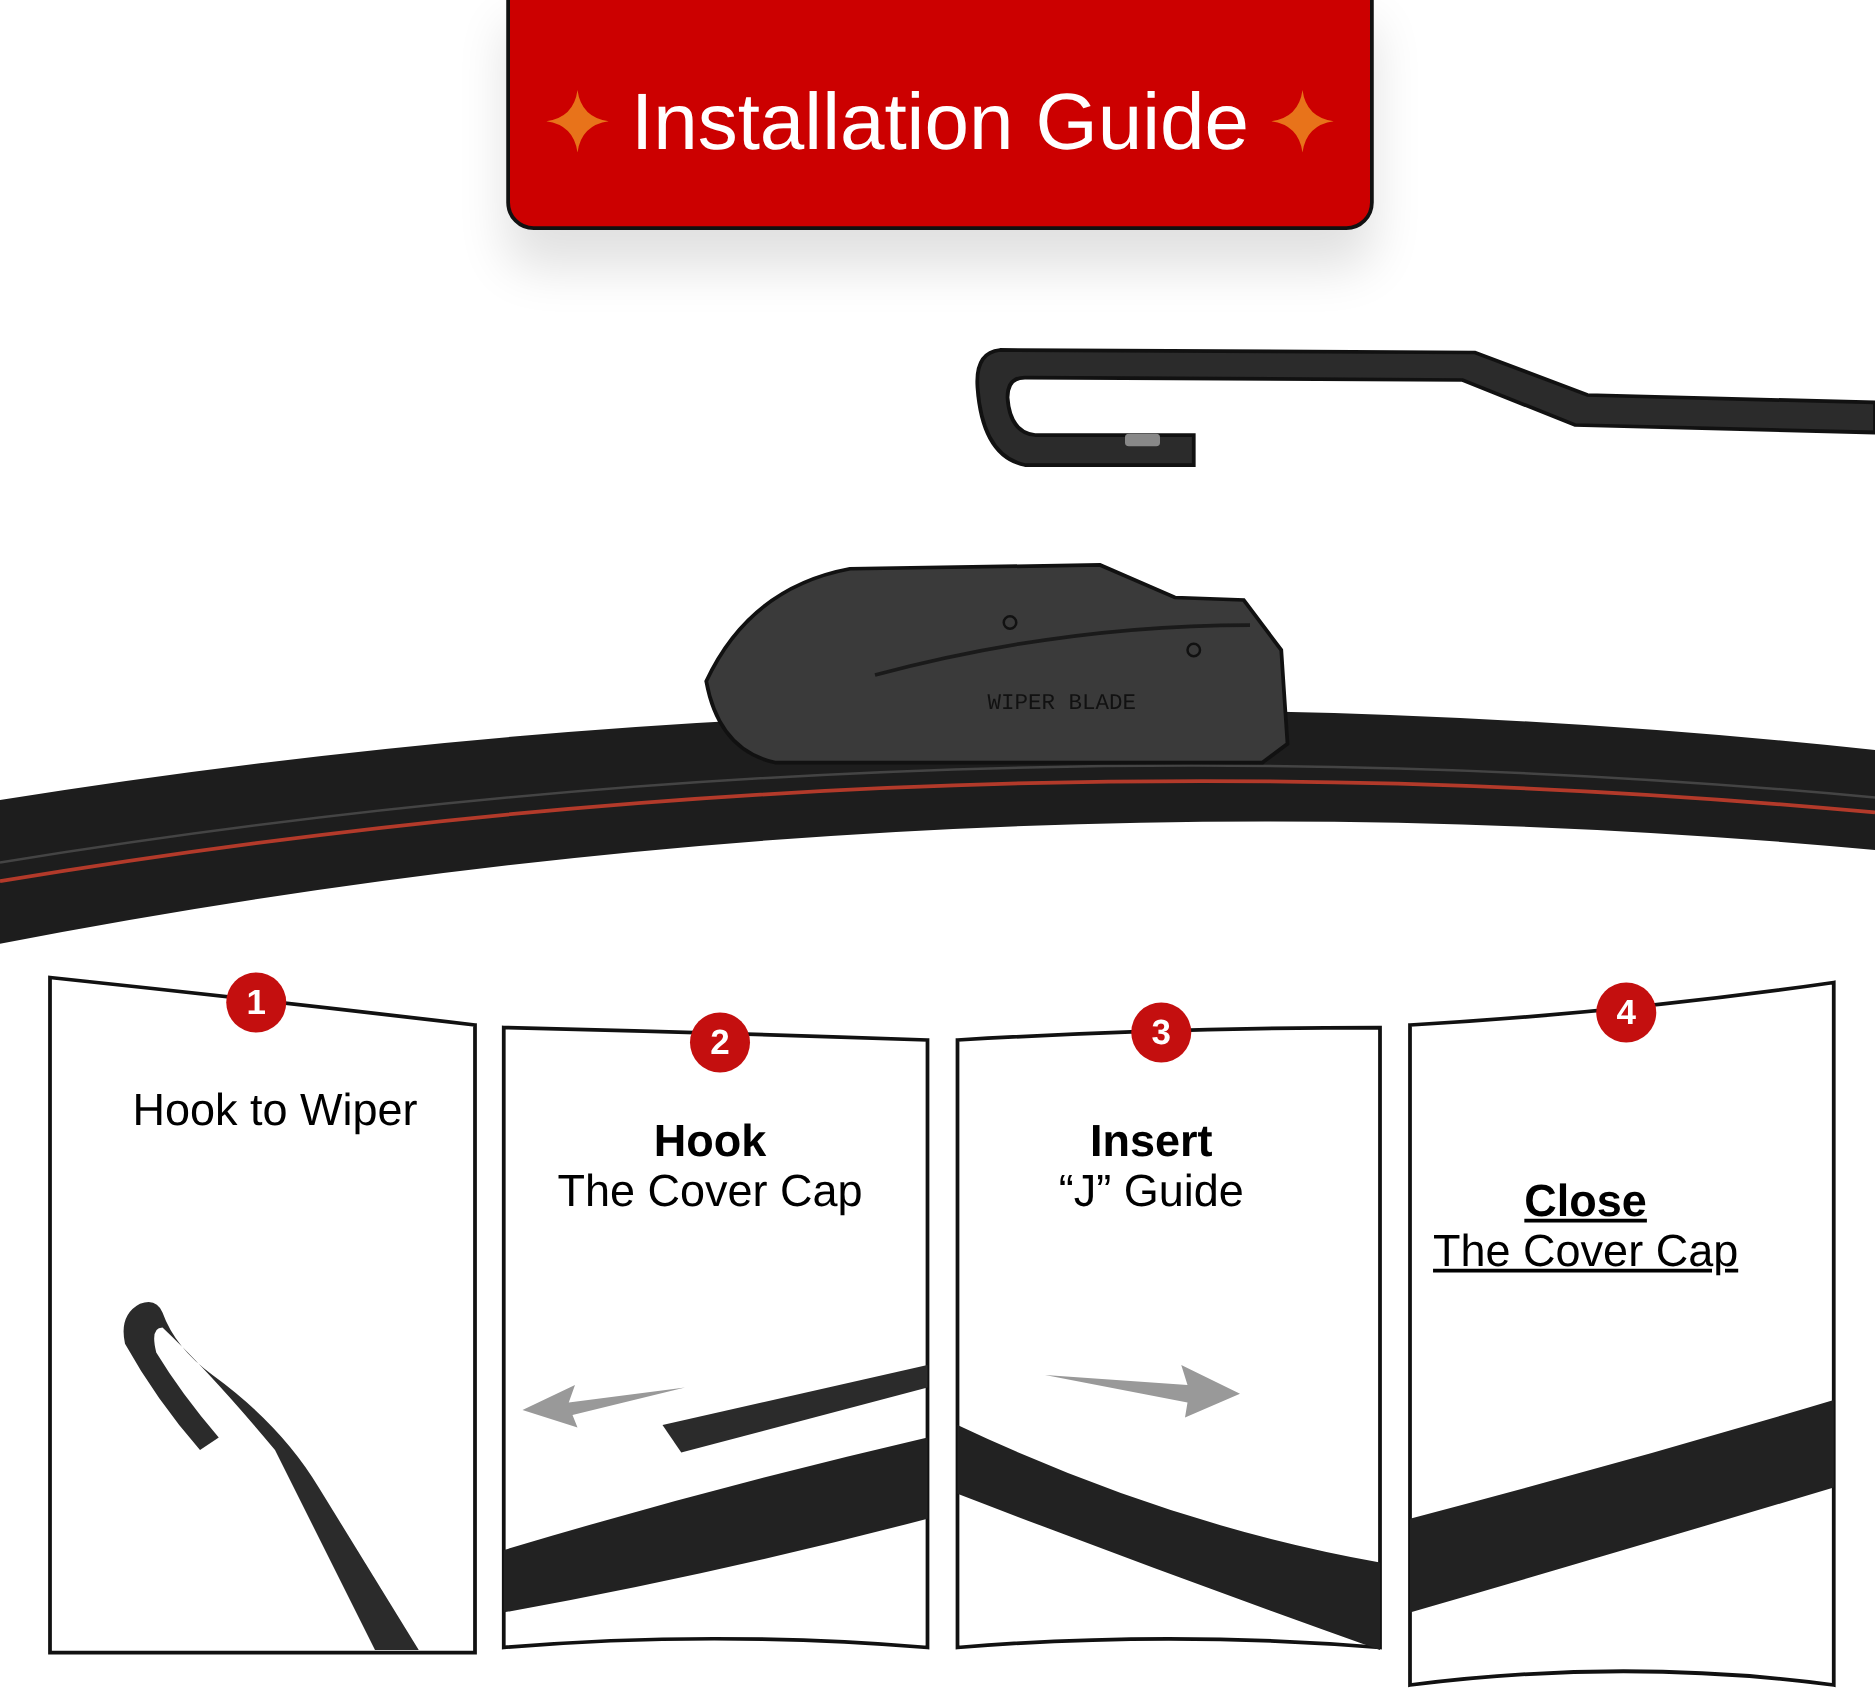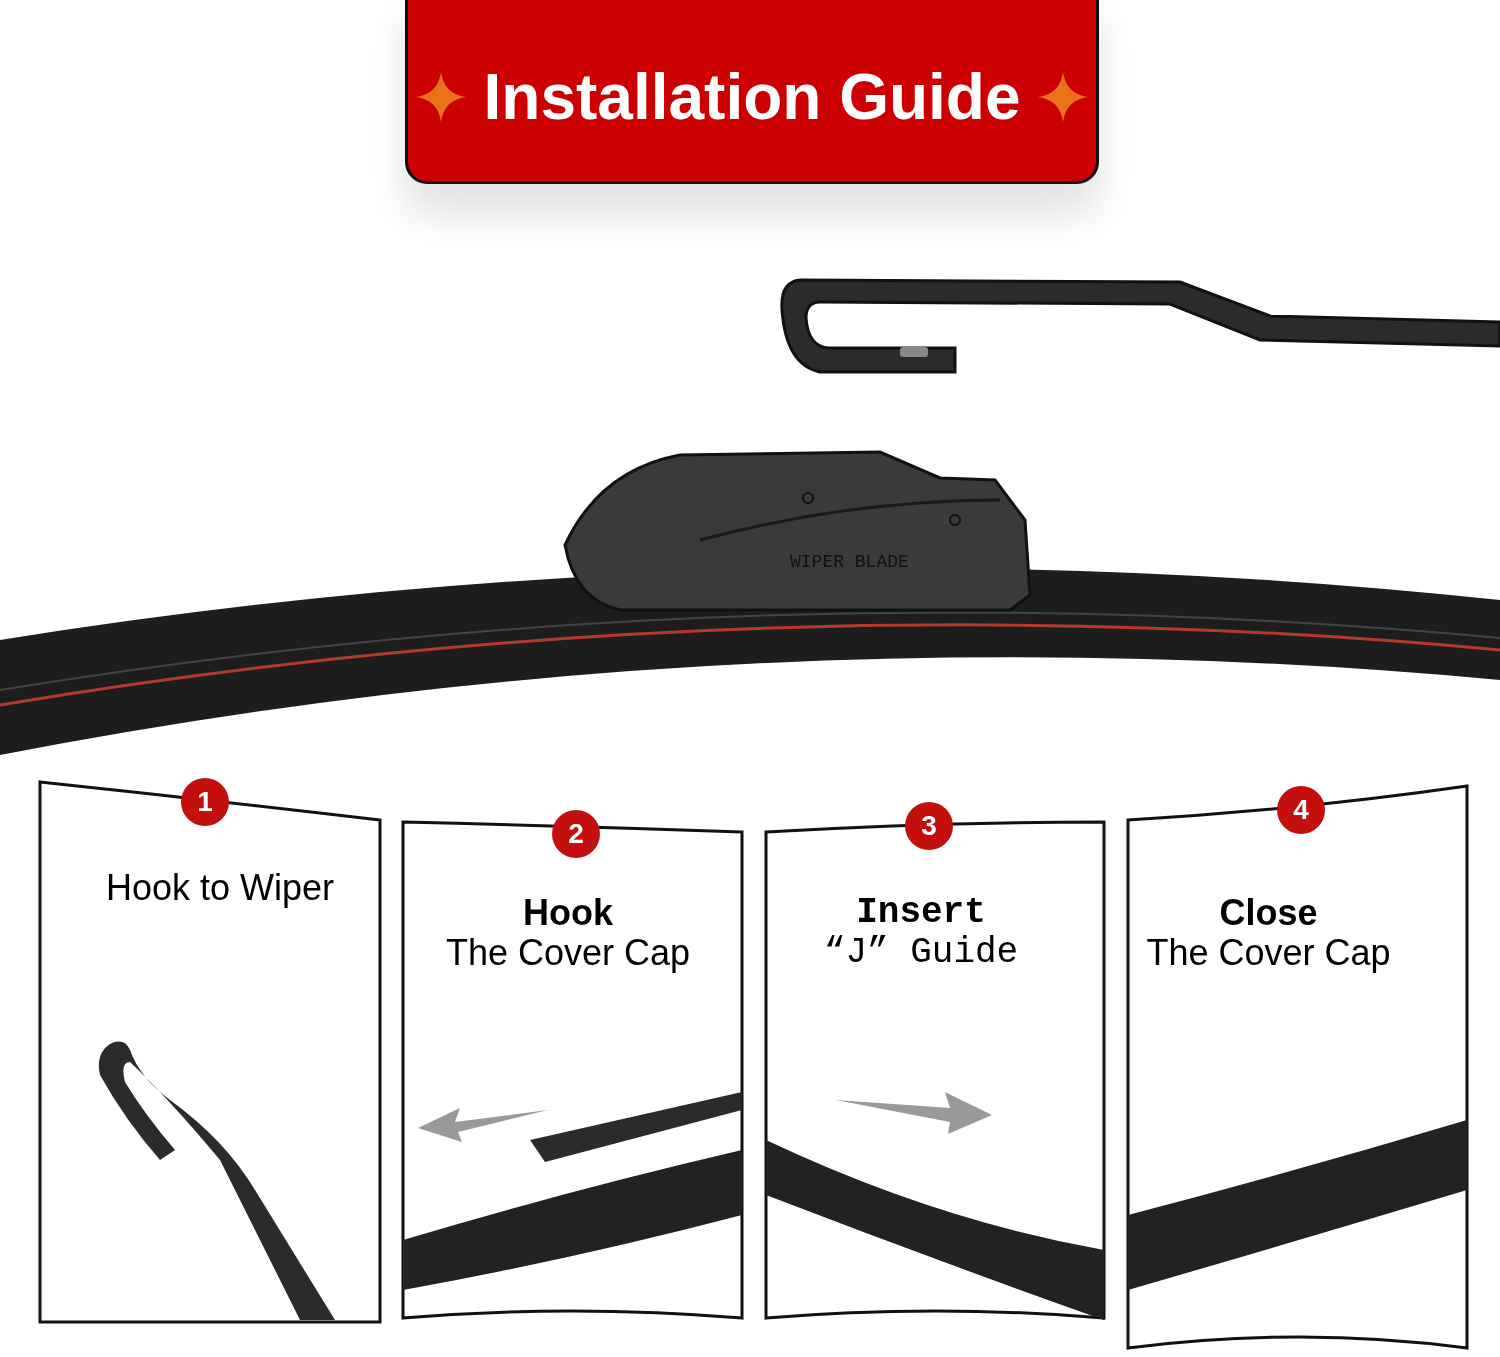--- a/index.html
+++ b/index.html
@@ -1,18 +1,18 @@
 <!DOCTYPE html>
 <html><head>
   <meta charset="utf-8">
   <style>
     html, body { margin: 0; padding: 0; }
     body { width: 1500px; height: 1357px; background: #ffffff; position: relative; overflow: hidden; font-family: "Liberation Sans", sans-serif; }
     .banner { position: absolute; left: 405px; top: -10px; width: 694px; height: 194px; background: #cc0000; border: 3px solid #111; border-radius: 0 0 22px 22px; box-shadow: 0 30px 40px rgba(0,0,0,0.12); display: flex; align-items: center; justify-content: center; box-sizing: border-box; }
-    .banner-title { color: #fff; font-weight: bold; font-size: 64px; letter-spacing: 0px; margin: 0 18px; padding-top: 20px; font-family: "Liberation Sans", sans-serif; }
+    .banner-title { color: #fff; font-weight: normal; font-size: 64px; letter-spacing: 0px; margin: 0 18px; padding-top: 20px; font-family: "Liberation Sans", sans-serif; }
     .star { width: 50px; height: 50px; margin-top: 20px; }
     svg.scene { position: absolute; left: 0; top: 0; }
     .panel-text { position: absolute; text-align: center; color: #000; line-height: 40px; }
     .panel-text .bold { font-weight: bold; font-size: 36px; display: block; }
     .panel-text .reg { font-size: 36px; display: block; }
     .badge { position: absolute; width: 48px; height: 48px; border-radius: 50%; background: #c40f0f; color: #fff; font-weight: bold; font-size: 28px; display: flex; align-items: center; justify-content: center; }
   </style>
 </head>
 <body>
 
@@ -69,20 +69,20 @@
 <div class="badge" style="left:905px; top:802px;">3</div>
 <div class="badge" style="left:1277px; top:786px;">4</div>
 
 <div class="panel-text" style="left:40px; top:868px; width:360px;">
   <span class="reg">Hook to Wiper</span>
 </div>
 <div class="panel-text" style="left:403px; top:893px; width:330px;">
   <span class="bold">Hook</span>
   <span class="reg">The Cover Cap</span>
 </div>
-<div class="panel-text" style="left:766px; top:893px; width:310px;font-family:Liberation Mono, monospace;">
+<div class="panel-text" style="left:766px; top:893px; width:310px;">
   <span class="bold">Insert</span>
   <span class="reg">“J” Guide</span>
 </div>
-<div class="panel-text" style="left:1128px; top:893px; width:281px;">
+<div class="panel-text" style="left:1128px; top:941px; width:281px;text-decoration:underline;">
   <span class="bold">Close</span>
   <span class="reg">The Cover Cap</span>
 </div>
 
 </body></html>

